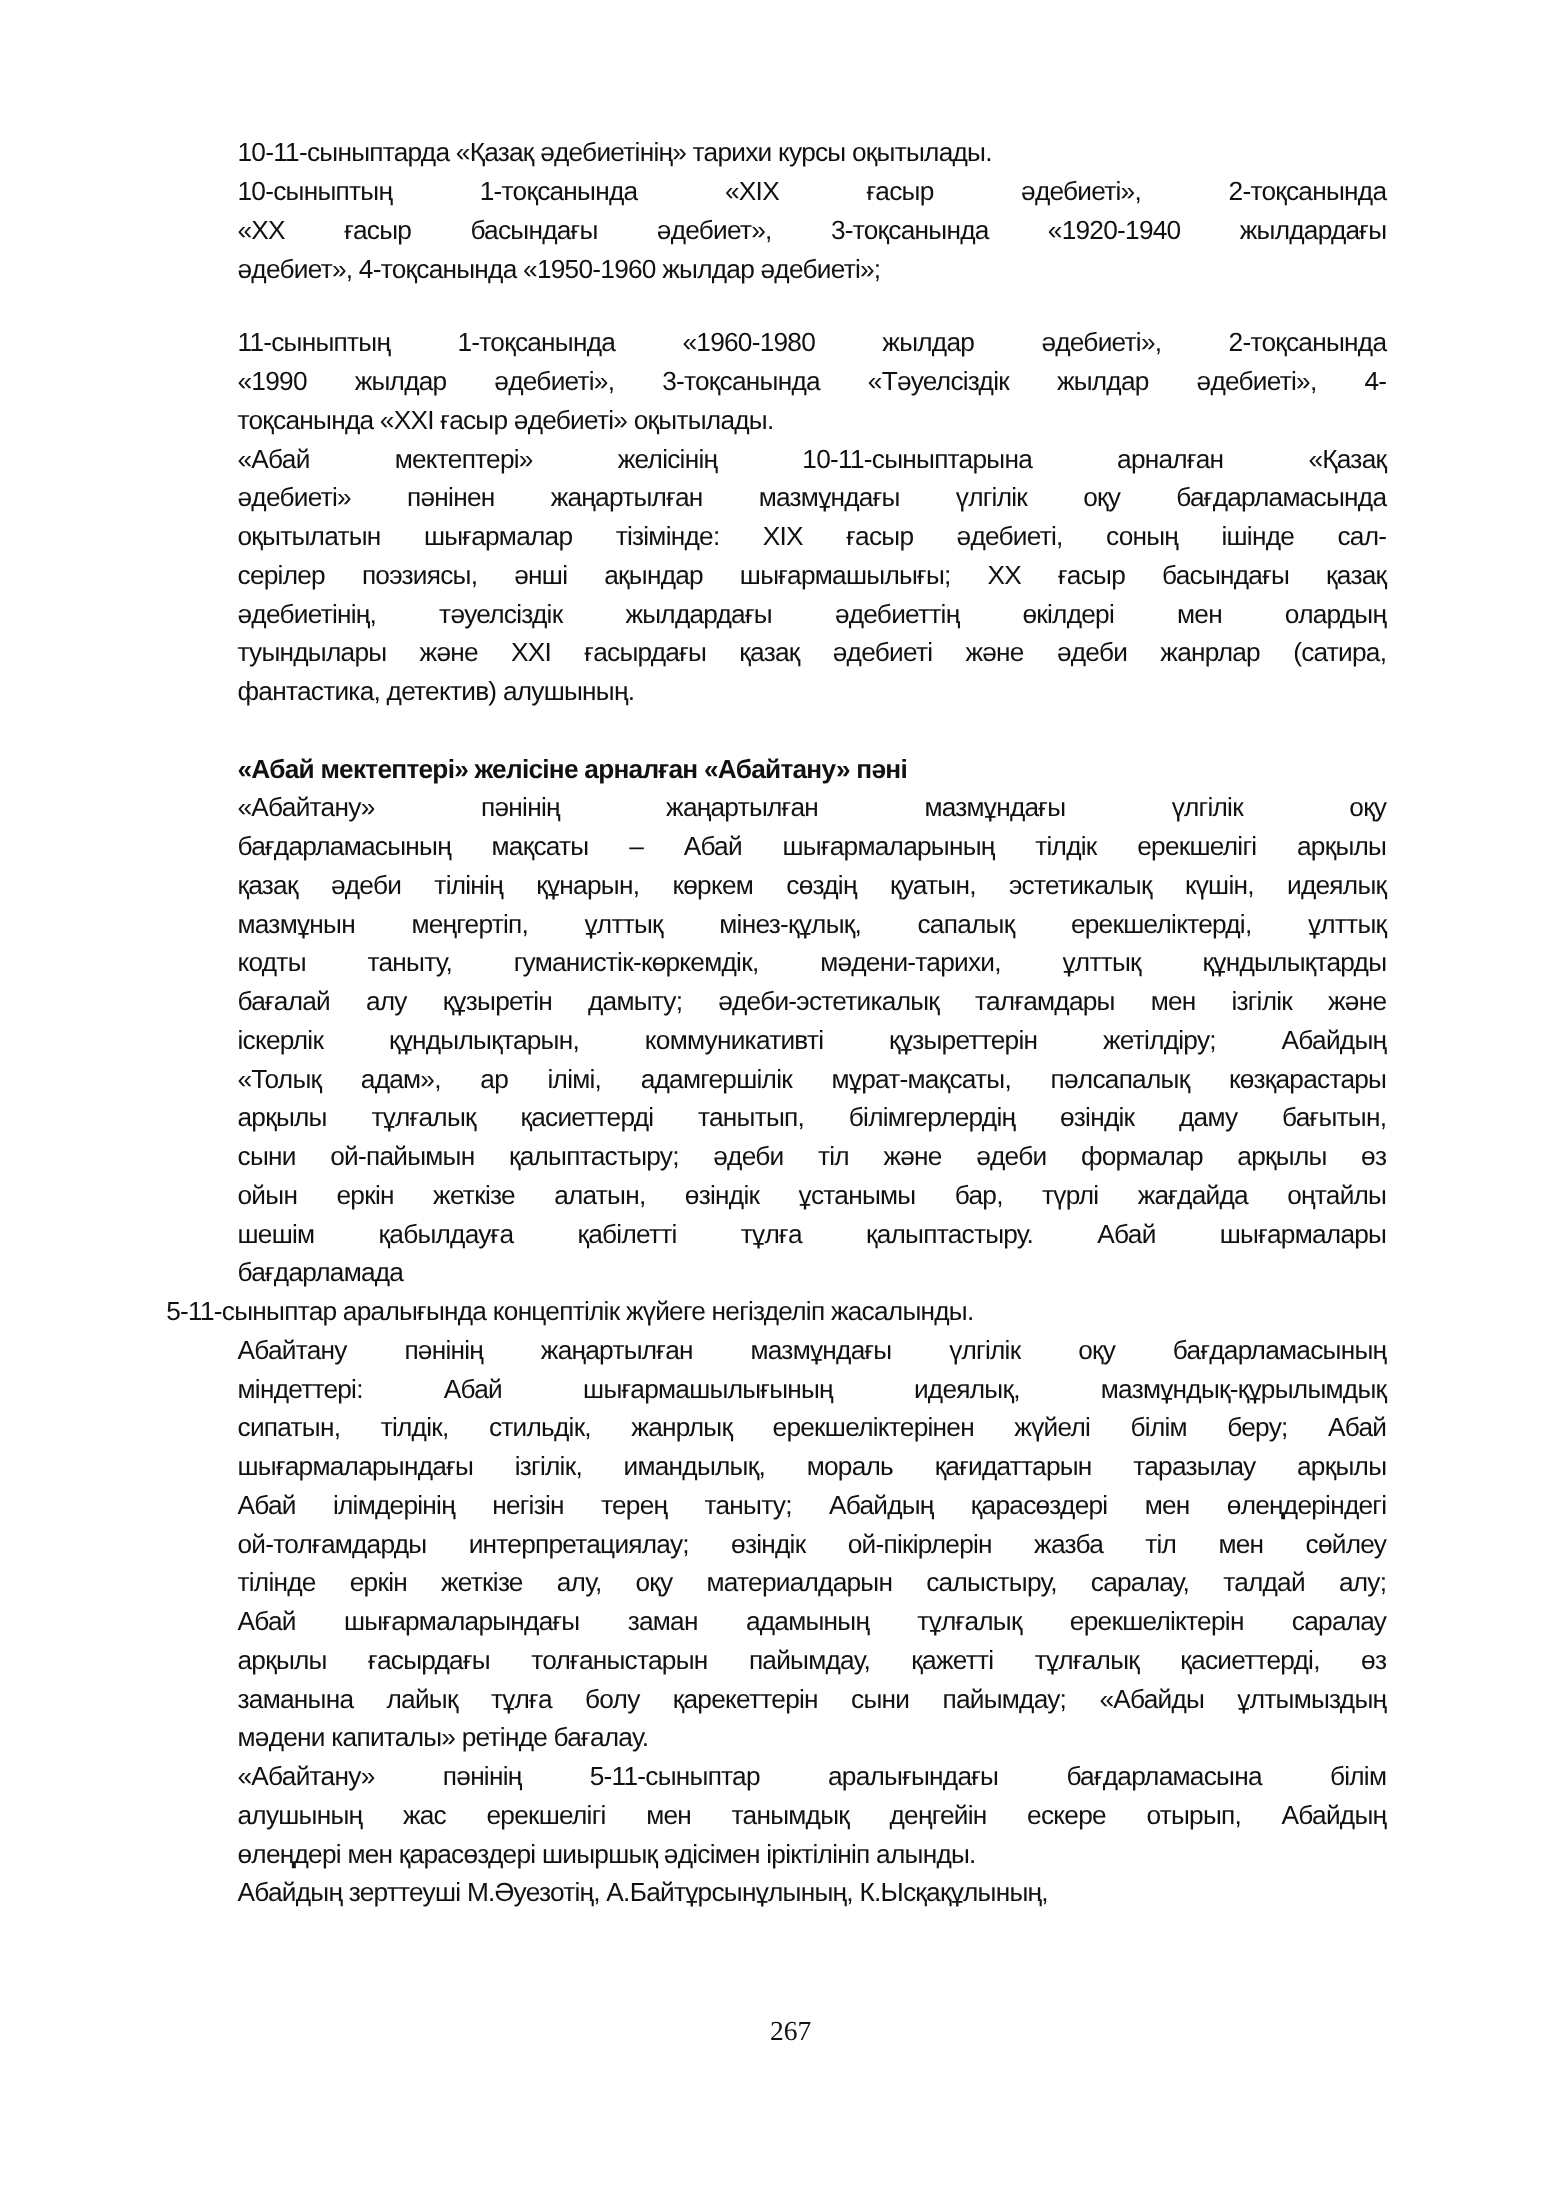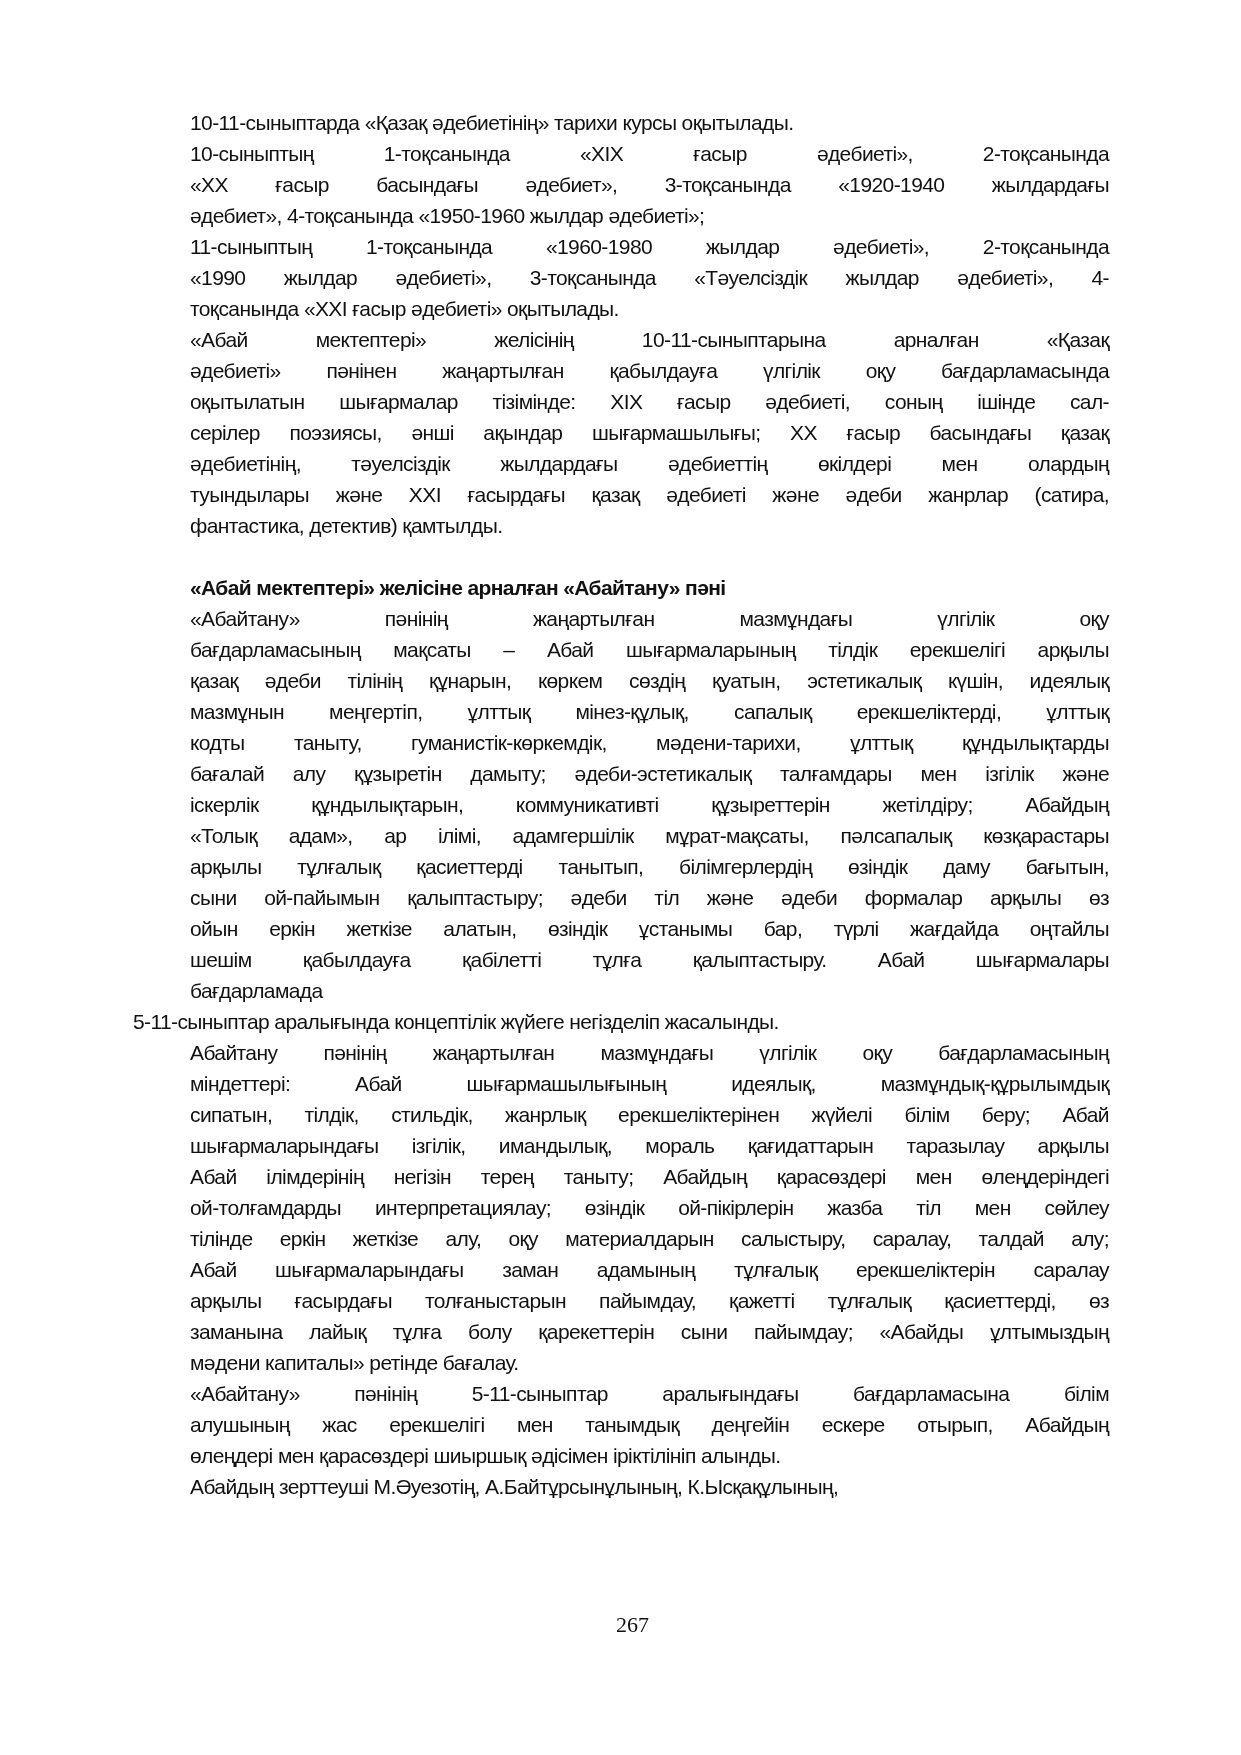--- a/index.html
+++ b/index.html
@@ -27,32 +27,32 @@
   <div id="intro">
       <div class="p">
         <span class="ln last" style="text-indent: 57px;">10-11-сыныптарда «Қазақ әдебиетінің» тарихи курсы оқытылады.</span>
       </div>
       <div class="p">
         <span class="ln" style="text-indent: 57px;">10-сыныптың 1-тоқсанында «XIX ғасыр әдебиеті», 2-тоқсанында</span>
         <span class="ln">«XX ғасыр басындағы әдебиет», 3-тоқсанында «1920-1940 жылдардағы</span>
         <span class="ln last">әдебиет», 4-тоқсанында «1950-1960 жылдар әдебиеті»;</span>
       </div>
       <div class="p">
-        <span class="ln" style="text-indent: 57px;">11-сыныптың 1-тоқсанында «1960-1980 жылдар әдебиеті», 2-тоқсанында</span>
+        <span class="ln" style="text-indent: 57px; margin-top: 28px;">11-сыныптың 1-тоқсанында «1960-1980 жылдар әдебиеті», 2-тоқсанында</span>
         <span class="ln">«1990 жылдар әдебиеті», 3-тоқсанында «Тәуелсіздік жылдар әдебиеті», 4-</span>
         <span class="ln last">тоқсанында «XXI ғасыр әдебиеті» оқытылады.</span>
       </div>
       <div class="p">
         <span class="ln" style="text-indent: 57px;">«Абай мектептері» желісінің 10-11-сыныптарына арналған «Қазақ</span>
-        <span class="ln">әдебиеті» пәнінен жаңартылған қабылдауға үлгілік оқу бағдарламасында</span>
+        <span class="ln">әдебиеті» пәнінен жаңартылған мазмұндағы үлгілік оқу бағдарламасында</span>
         <span class="ln">оқытылатын шығармалар тізімінде: XIX ғасыр әдебиеті, соның ішінде сал-</span>
         <span class="ln">серілер поэзиясы, әнші ақындар шығармашылығы; XX ғасыр басындағы қазақ</span>
         <span class="ln">әдебиетінің, тәуелсіздік жылдардағы әдебиеттің өкілдері мен олардың</span>
         <span class="ln">туындылары және XXI ғасырдағы қазақ әдебиеті және әдеби жанрлар (сатира,</span>
-        <span class="ln last">фантастика, детектив) қамтылды.</span>
+        <span class="ln last">фантастика, детектив) алушының.</span>
       </div>
     </div>
   <div class="heading">«Абай мектептері» желісіне арналған «Абайтану» пәні</div>
   <div id="section">
       <div class="p">
         <span class="ln" style="text-indent: 57px;">«Абайтану» пәнінің жаңартылған мазмұндағы үлгілік оқу</span>
         <span class="ln">бағдарламасының мақсаты – Абай шығармаларының тілдік ерекшелігі арқылы</span>
         <span class="ln">қазақ әдеби тілінің құнарын, көркем сөздің қуатын, эстетикалық күшін, идеялық</span>
         <span class="ln">мазмұнын меңгертіп, ұлттық мінез-құлық, сапалық ерекшеліктерді, ұлттық</span>
         <span class="ln">кодты таныту, гуманистік-көркемдік, мәдени-тарихи, ұлттық құндылықтарды</span>

